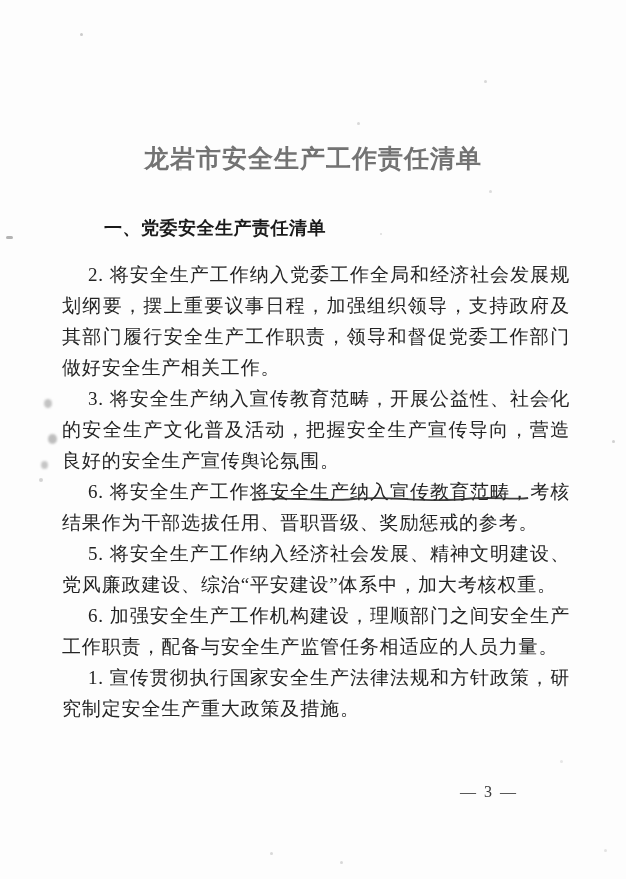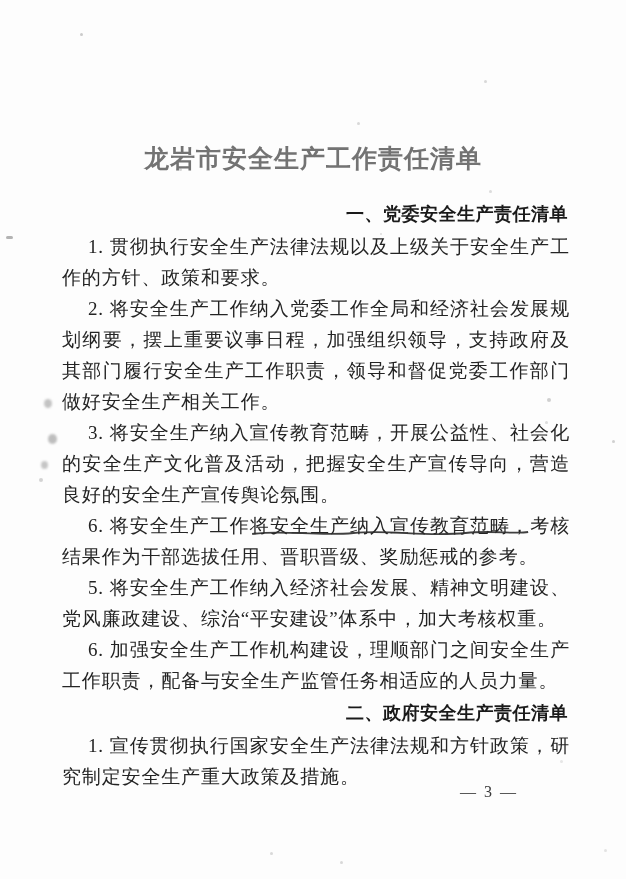--- a/index.html
+++ b/index.html
@@ -26,29 +26,28 @@
     letter-spacing: 1px;
     color: #737373;
     line-height: 34px;
   }
   .content {
     position: absolute;
     left: 62px; top: 197px;
     width: 508px;
   }
   .content h2 {
-    margin: 2px;
+    margin: 16px;
     font-family: "Liberation Sans", sans-serif;
     font-size: 18px;
     font-weight: 700;
     line-height: 30px;
     text-indent: 26px;
     letter-spacing: 0.5px;
     color: #1a1a1a;
-    text-align: right;
   }
   .content p {
     margin: 0;
     font-size: 19px;
     line-height: 31px;
     text-align: justify;
     text-indent: 26px;
     letter-spacing: 0.85px;
     color: #242424;
   }
@@ -86,32 +85,30 @@
 </head>
 <body>
 
 <div class="page">
 
   <h1 class="doc-title">龙岩市安全生产工作责任清单</h1>
 
   <div class="content">
     <h2>一、党委安全生产责任清单</h2>
 
-    <p>1. 贯彻执行安全生产法律法规以及上级关于安全生产工作的方针、政策和要求。</p>
     <p>2. 将安全生产工作纳入党委工作全局和经济社会发展规划纲要，摆上重要议事日程，加强组织领导，支持政府及其部门履行安全生产工作职责，领导和督促党委工作部门做好安全生产相关工作。</p>
     <p>3. 将安全生产纳入宣传教育范畴，开展公益性、社会化的安全生产文化普及活动，把握安全生产宣传导向，营造良好的安全生产宣传舆论氛围。</p>
 
     <p><span>6. 将安全生产工作</span><span class="pen-underline"><span>将安全生产纳入宣传教育范畴，</span><svg class="ul-stroke" viewBox="0 0 260 10" preserveAspectRatio="none" aria-hidden="true">
             <path d="M2,6 C30,1.5 62,8.5 96,5 C130,1.5 162,9 200,5 C226,2 246,6.5 258,4" stroke="#2b2b2b" stroke-width="1.8" fill="none" opacity="0.9"></path>
           </svg></span><span>考核结果作为干部选拔任用、晋职晋级、奖励惩戒的参考。</span></p>
 
     <p>5. 将安全生产工作纳入经济社会发展、精神文明建设、党风廉政建设、综治“平安建设”体系中，加大考核权重。</p>
     <p>6. 加强安全生产工作机构建设，理顺部门之间安全生产工作职责，配备与安全生产监管任务相适应的人员力量。</p>
 
-    <h2>二、政府安全生产责任清单</h2>
 
     <p>1. 宣传贯彻执行国家安全生产法律法规和方针政策，研究制定安全生产重大政策及措施。</p>
   </div>
 
   <div class="page-number">— 3 —</div>
 
   <div>
     <div class="speck" style="left:80px;top:33px;width:3px;height:3px;background:#999;opacity:.5;"></div>
     <div class="speck" style="left:484px;top:80px;width:3px;height:3px;background:#aaa;opacity:.45;"></div>
     <div class="speck" style="left:357px;top:122px;width:3px;height:3px;background:#aaa;opacity:.45;"></div>

